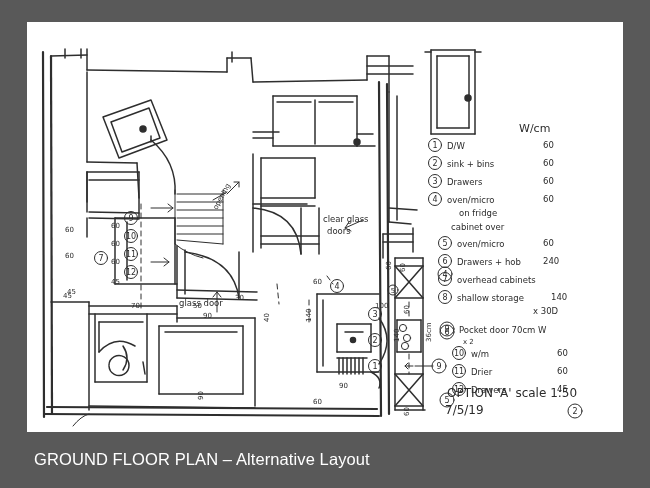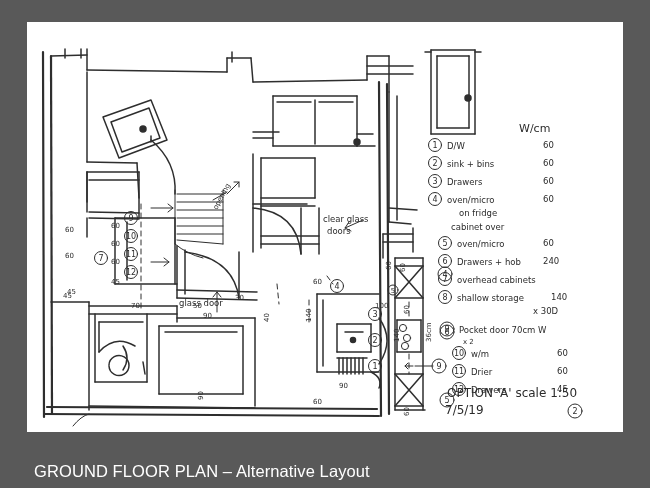--- a/index.html
+++ b/index.html
@@ -46,21 +46,20 @@
   }
   #caption-text {
     position: absolute;
     left: 34px;
     top: 450px;
     color: #ffffff;
     font-size: 16.5px;
     font-family: "Liberation Sans", sans-serif;
     letter-spacing: 0.1px;
     white-space: nowrap;
-    margin-top: 12px;
   }
   
   .hand {
     font-family: "DejaVu Sans", sans-serif;
     fill: #2b2b2b;
   }
   .ink {
     stroke: #2e2e2e;
     fill: none;
     stroke-linecap: round;

